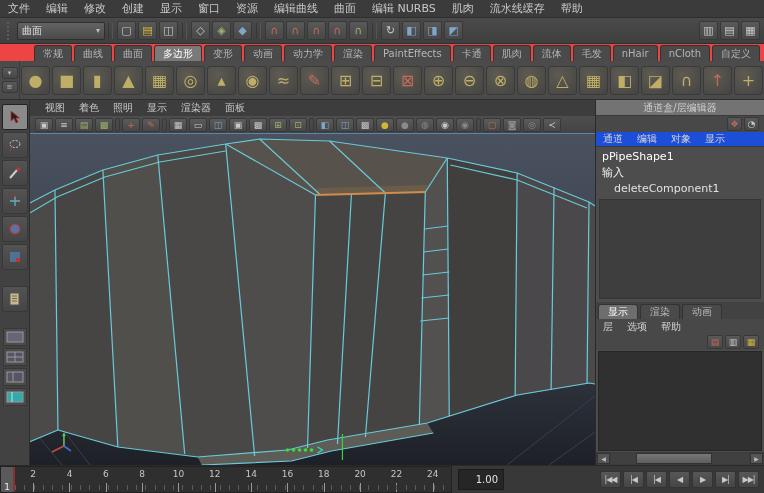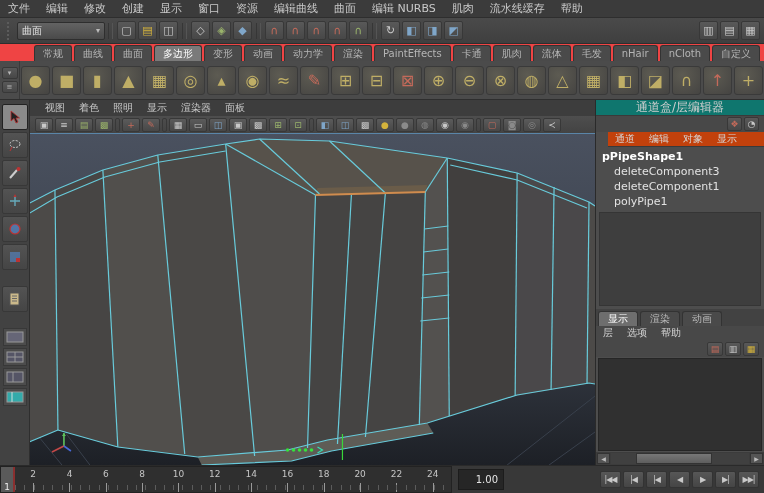--- a/index.html
+++ b/index.html
@@ -42,26 +42,26 @@
   .viewport{flex:1;display:flex;flex-direction:column;min-width:0;border-right:1px solid #2a2a2a;}
   .pmenus{height:16px;background:#3d3d3d;display:flex;align-items:center;padding-left:8px;flex:0 0 16px;}
   .pmenu{font-size:10px;color:#c9c9c9;padding:0 7px;cursor:pointer;white-space:nowrap;}
   .ptoolbar{height:18px;background:linear-gradient(#4e4e4e,#434343);display:flex;align-items:center;padding-left:4px;flex:0 0 18px;border-bottom:1px solid #5a85a8;overflow:hidden;}
   .vpicon{min-width:18px;height:14px;display:flex;align-items:center;justify-content:center;font-size:9px;background:linear-gradient(#5b5b5b,#474747);border:1px solid #383838;border-radius:2px;margin:0 1px;cursor:pointer;}
   .canvas{flex:1;position:relative;min-height:0;background:#30343c;}
   .canvas svg{position:absolute;inset:0;width:100%;height:100%;}
 
   
   .rightpanel{width:168px;background:#4d4d4d;display:flex;flex-direction:column;flex:0 0 168px;}
-  .cb-title{height:16px;font-size:12px;color:#cfcfcf;display:flex;align-items:center;justify-content:center;background:#0f766e;border-bottom:1px solid #3a3a3a;}
+  .cb-title{height:16px;font-size:10px;color:#cfcfcf;display:flex;align-items:center;justify-content:center;background:#737373;border-bottom:1px solid #3a3a3a;}
   .cb-iconrow{height:16px;display:flex;align-items:center;justify-content:flex-end;padding-right:4px;background:#484848;}
   .cb-iconrow .ib{min-width:15px;height:14px;font-size:9px;}
-  .cb-menus{height:15px;display:flex;align-items:center;background:#c2410c;border-bottom:1px solid #3a3a3a;margin-left:12px;}
+  .cb-menus{height:15px;display:flex;align-items:center;background:#1d4ed8;border-bottom:1px solid #3a3a3a;}
   .cb-menu{font-size:10px;color:#d5d5d5;padding:0 7px;cursor:pointer;white-space:nowrap;}
-  .cb-node{font-size:11px;color:#fff;font-weight:bold;padding:3px 6px 1px;}
+  .cb-node{font-size:11px;color:#fff;font-weight:normal;padding:3px 6px 1px;}
   .cb-section{font-size:11px;color:#f0f0f0;padding:1px 6px;}
   .cb-item{font-size:11px;color:#e2e2e2;padding:1px 6px 1px 18px;cursor:pointer;white-space:nowrap;}
   .cb-values{flex:1;background:#3e3e3e;border:1px solid #353535;margin:3px;}
   .lyr-tabs{height:17px;display:flex;align-items:flex-end;background:#424242;padding-left:2px;}
   .lyr-tab{font-size:10px;color:#b9b9b9;background:#4a4a4a;border:1px solid #333;border-bottom:none;border-radius:3px 3px 0 0;padding:0 9px;line-height:14px;margin-right:2px;cursor:pointer;}
   .lyr-tab.active{background:#6e6e6e;color:#fff;}
   .lyr-menus{height:15px;display:flex;align-items:center;background:#484848;}
   .lyr-iconrow{height:16px;display:flex;align-items:center;justify-content:flex-end;background:#484848;padding-right:4px;}
   .lyr-iconrow .ib{min-width:16px;height:14px;font-size:9px;}
   .lyr-list{flex:0 0 40px;background:#303030;border:1px solid #262626;margin:1px 2px;}
@@ -408,25 +408,24 @@
           <span class="ib w">◔</span>
         </div>
       <div class="cb-menus">
 
       <span class="cb-menu">通道</span>
           <span class="cb-menu">编辑</span>
           <span class="cb-menu">对象</span>
           <span class="cb-menu">显示</span>
         </div>
       <div class="cb-node">pPipeShape1</div>
+      <div class="cb-section">输入</div>
       <div>
 
-          <div class="cb-item">deleteComponent3</div>
           <div class="cb-item">deleteComponent1</div>
-          <div class="cb-item">polyPipe1</div>
         </div>
       <div class="cb-values"></div>
 
       <div class="lyr-tabs">
 
       <span class="lyr-tab active">显示</span>
           <span class="lyr-tab">渲染</span>
           <span class="lyr-tab">动画</span>
         </div>
       <div class="lyr-menus">

